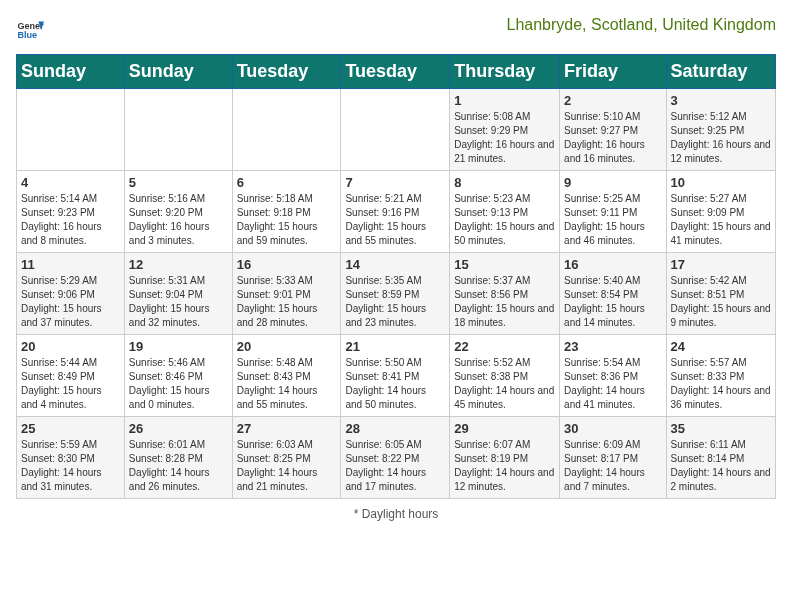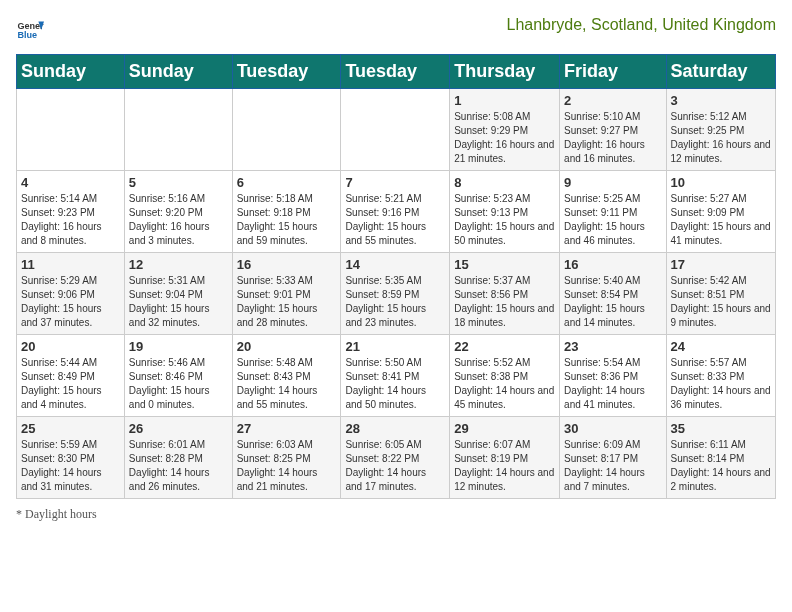--- a/index.html
+++ b/index.html
@@ -78,22 +78,21 @@
       font-size: 10px;
       line-height: 1.4;
     }
     .empty-cell {
       background: #fff !important;
     }
     .footer-note {
       margin-top: 8px;
       font-size: 12px;
       color: #555;
-      text-align: left;
-      font-family: Liberation Serif, serif;
+      text-align: center;
     }
   </style>
 </head>
 <body>
 
 <div class="header-area">
   <div class="logo">
     <svg class="logo-icon" viewBox="0 0 40 40" xmlns="http://www.w3.org/2000/svg">
       <text x="2" y="18" font-size="13" font-weight="bold" fill="#333" font-family="Arial">General</text>
       <text x="2" y="32" font-size="13" font-weight="bold" fill="#1a6bb5" font-family="Arial">Blue</text>

